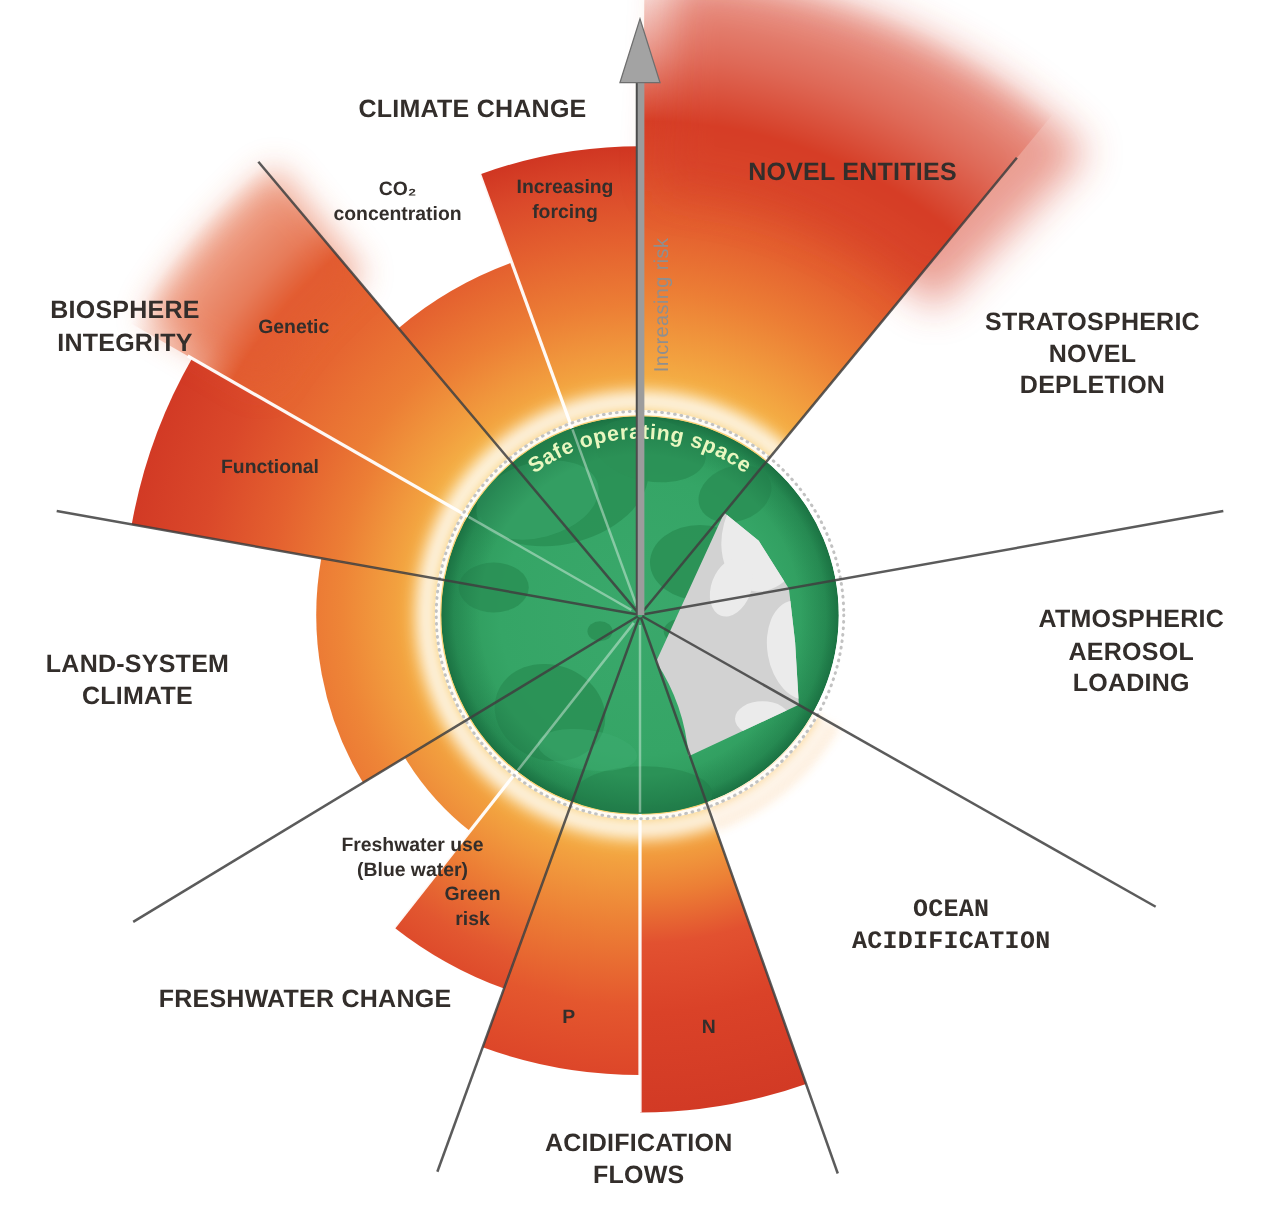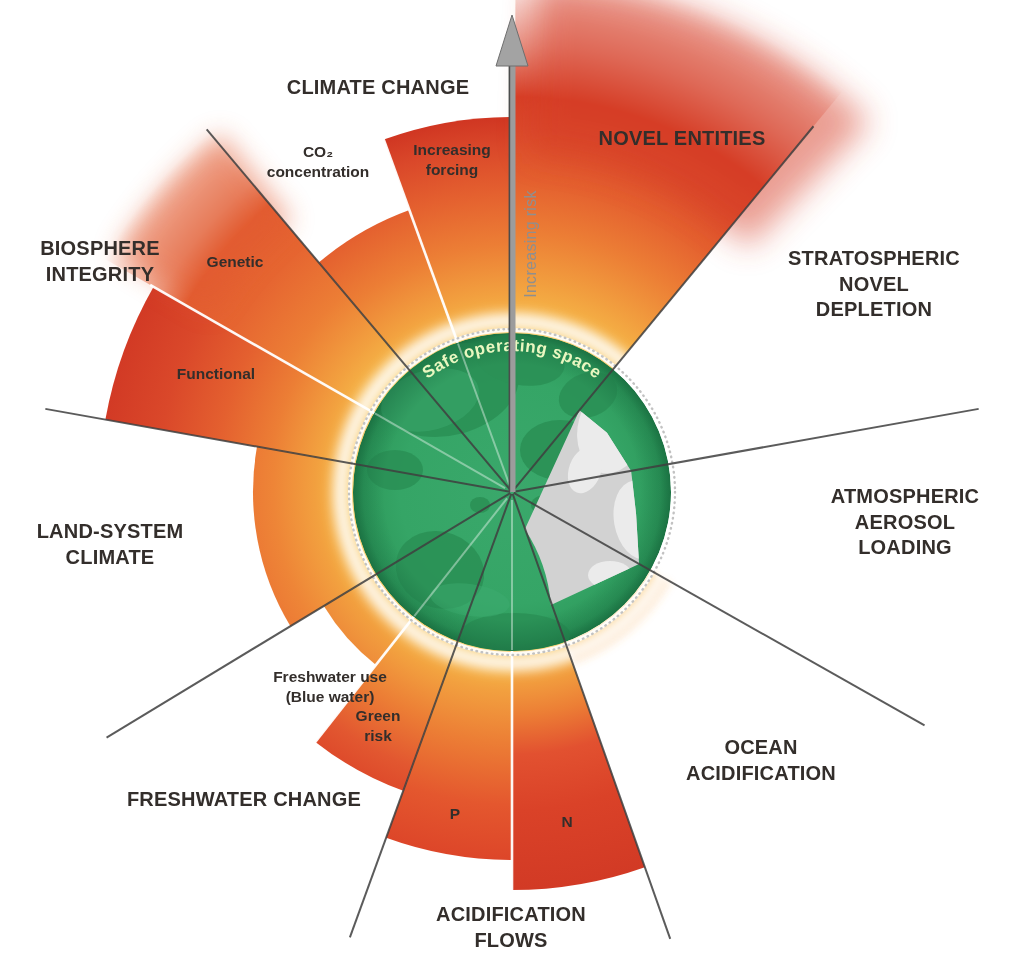--- a/index.html
+++ b/index.html
@@ -196,21 +196,21 @@
       <div class="lbl sub" style="left: 318px; top: 162px;">CO₂
 concentration</div>
       <div class="lbl sub" style="left: 452px; top: 160px;">Increasing
 forcing</div>
       <div class="lbl caps" style="left: 638px; top: 139px; margin-left: 44px;">NOVEL ENTITIES</div>
       <div class="lbl caps" style="left: 874px; top: 284px;">STRATOSPHERIC NOVEL
 DEPLETION</div>
       <div class="lbl caps" style="left: 905px; top: 522px;">ATMOSPHERIC
 AEROSOL
 LOADING</div>
-      <div class="lbl caps" style="left: 761px; top: 761px;">OCEAN
+      <div class="lbl caps" style="left: 761px; top: 741px; font-family: Liberation Mono, monospace;">OCEAN
 ACIDIFICATION</div>
       <div class="lbl caps" style="left: 511px; top: 928px;">ACIDIFICATION
 FLOWS</div>
       <div class="lbl sub" style="left: 455px; top: 814px;">P</div>
       <div class="lbl sub" style="left: 567px; top: 822px;">N</div>
       <div class="lbl caps" style="left: 244px; top: 800px;">FRESHWATER CHANGE</div>
       <div class="lbl sub" style="left: 378px; top: 726px;">Green
 risk</div>
       <div class="lbl sub" style="left: 286px; top: 687px; margin-left: 44px;">Freshwater use
 (Blue water)</div>

